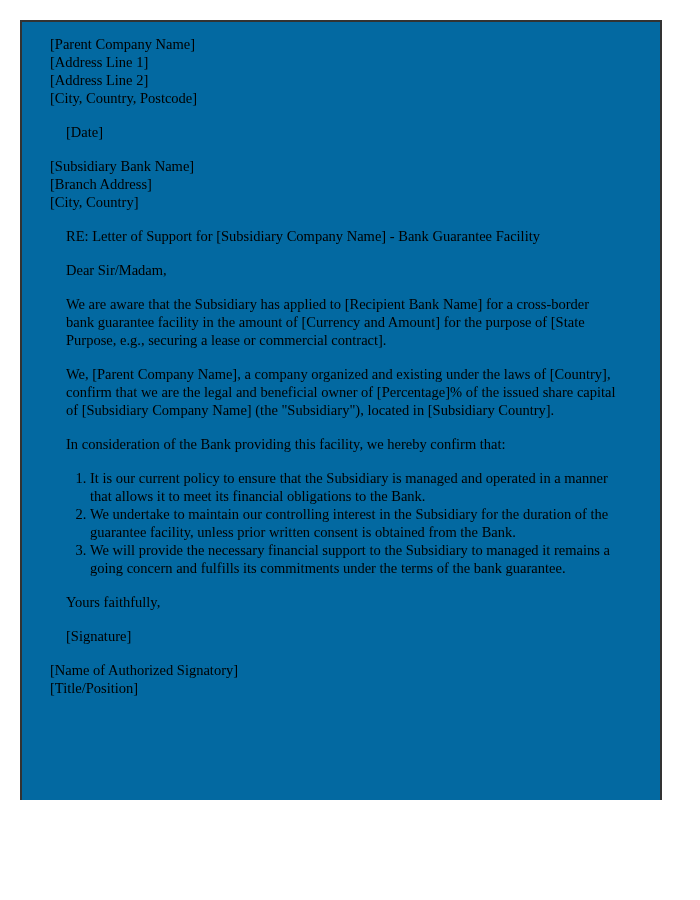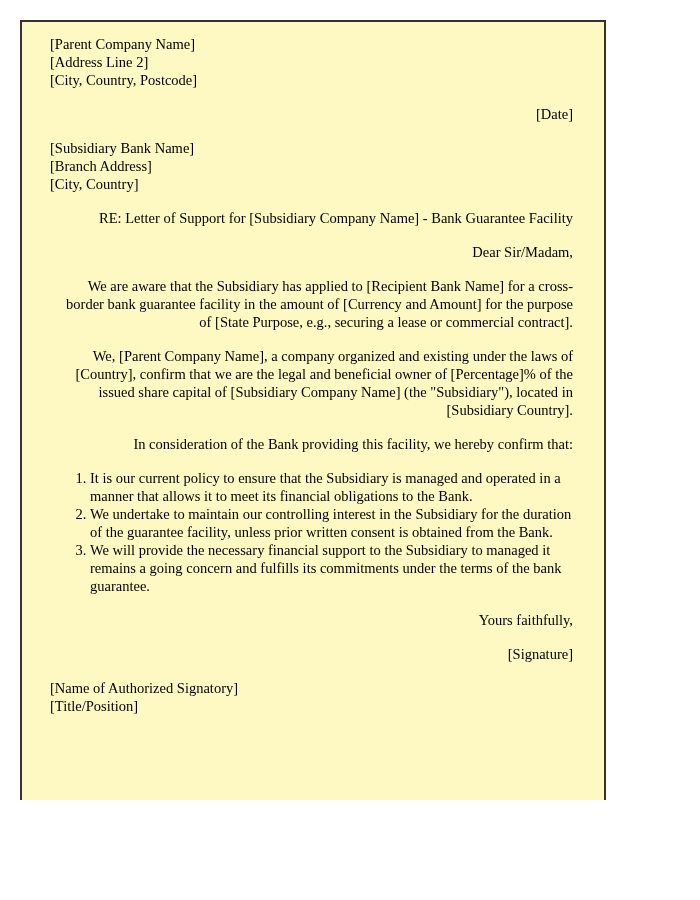--- a/index.html
+++ b/index.html
@@ -15,46 +15,45 @@
     width: 700px;
     height: 900px;
     background: #ffffff;
     font-family: "Liberation Serif", "DejaVu Serif", serif;
     color: #000000;
   }
   .page {
     position: absolute;
     left: 20px;
     top: 20px;
-    width: 586px;
+    width: 642px;
     height: 780px;
     box-sizing: border-box;
     border: 2px solid #333333;
     border-bottom: none;
-    background: #fef9c3;
+    background: #0369a1;
     padding: 13px 28px 0 28px;
     overflow: hidden;
   }
   .page, .page * {
     font-size: 14.5px;
     line-height: 18px;
   }
   .block {
     margin: 16px 0;
   }
   .block.first {
     margin-top: 0;
   }
   .line {
     margin: 0;
     padding: 0;
   }
   p.para {
-    margin: 16px 3px;
-    text-align: right;
+    margin: 16px 16px;
   }
   p.subject {
     font-weight: normal;
   }
   ol.confirm-list {
     margin: 16px 0;
     padding-left: 40px;
   }
   ol.confirm-list li {
     margin: 0;
@@ -62,20 +61,21 @@
   }
 </style>
 </head>
 <body>
 
 <div class="canvas">
   <div class="page">
 
     <div class="block first">
       <div class="line">[Parent Company Name]</div>
+      <div class="line">[Address Line 1]</div>
       <div class="line">[Address Line 2]</div>
       <div class="line">[City, Country, Postcode]</div>
     </div>
 
     <p class="para">[Date]</p>
 
     <div class="block">
       <div class="line">[Subsidiary Bank Name]</div>
       <div class="line">[Branch Address]</div>
       <div class="line">[City, Country]</div>

